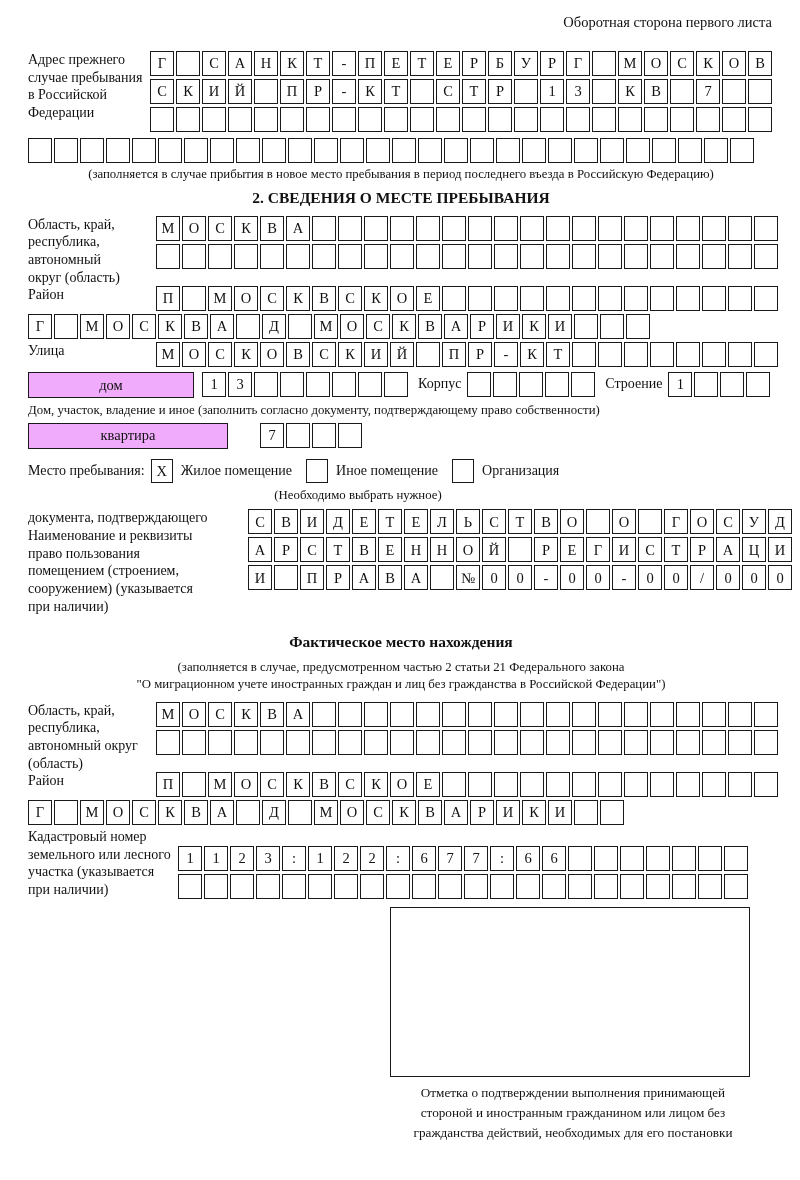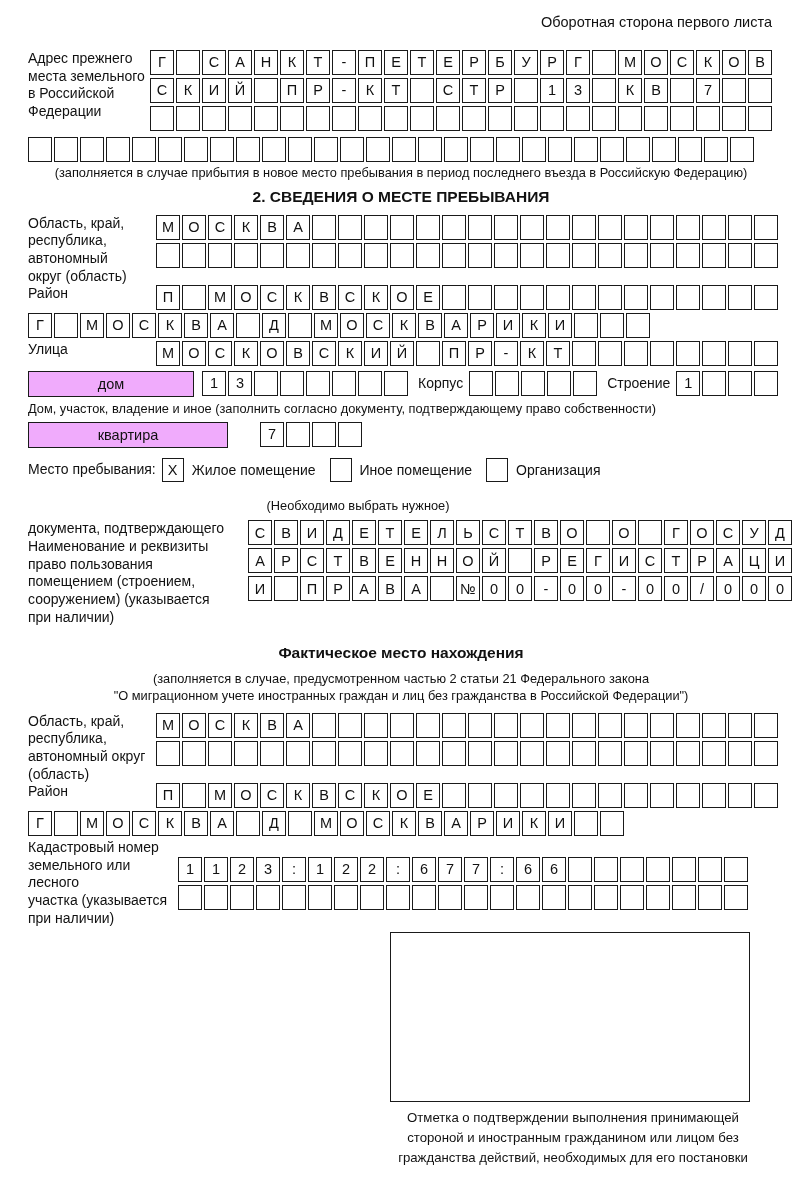--- a/index.html
+++ b/index.html
@@ -1,19 +1,19 @@
 <!DOCTYPE html>
 <html><head>
 <meta charset="utf-8">
 <style>
   html,body{margin:0;padding:0;background:#fff;}
   .page{
     width:798px;height:1180px;box-sizing:border-box;
     padding:14px 24px 0 28px;overflow:hidden;
-    font-family:Liberation Sans, sans-serif;color:#111;background:#fff;
+    font-family:Liberation Serif, serif;color:#111;background:#fff;
   }
   .corner{text-align:right;font-size:14.5px;padding-right:2px;margin-bottom:20px;}
   .flexrow{display:flex;align-items:flex-start;}
   .lbl{font-size:14px;line-height:1.26;flex:none;}
   .lbl-top{width:122px;}
   .lbl-s2{width:128px;}
   .lbl-doc{width:220px;}
   .lbl-city2{width:162px;}
   .lbl-cad{width:150px;}
   .rows{flex:1;min-width:0;}
@@ -30,21 +30,21 @@
   .fieldbox{
     box-sizing:border-box;border:1.5px solid #1a1a1a;height:26px;
     display:flex;align-items:center;justify-content:center;font-size:14.5px;flex:none;background:#f0abfc;
   }
   .dom-box{width:166px;margin-right:8px;}
   .kv-box{width:200px;margin-right:8px;}
   .inline-lbl{font-size:14px;margin:4px 6px 0 10px;flex:none;}
   .stayrow{display:flex;align-items:center;margin:8px 0 2px 0;}
   .stayrow .lbl{margin-right:6px;}
   .opt-label{font-size:14px;margin:0 14px 0 8px;}
-  .stay-note{margin-left:160px;width:340px;margin-top:16px;margin-bottom:6px;}
+  .stay-note{margin-left:160px;width:340px;margin-top:4px;margin-bottom:6px;}
   .fact-title{font-weight:bold;font-size:15.5px;text-align:center;margin:18px 0 8px 0;}
   .fact-notes{margin-bottom:8px;}
   .fact-notes div{font-size:12.8px;line-height:1.35;text-align:center;}
   .cad-rows{margin-top:18px;}
   .stamp-box{
     box-sizing:border-box;border:1.5px solid #1a1a1a;
     width:360px;height:170px;margin-left:362px;margin-top:5px;background:#fff;
   }
   .stamp-note{margin-left:330px;width:430px;margin-top:6px;font-size:13.2px;line-height:1.5;text-align:center;}
   .mt3{margin-top:3px;}
@@ -53,21 +53,21 @@
 </head>
 <body>
 
 <div class="page">
 
   <div class="corner">Оборотная сторона первого листа</div>
 
   <div class="flexrow">
     <div class="lbl lbl-top">
         <div>Адрес прежнего</div>
-        <div>места земельного</div>
+        <div>случае пребывания</div>
         <div>в Российской</div>
         <div>Федерации</div>
       </div>
     <div class="rows">
       <div class="cells">
           <span class="cell">Г</span>
           <span class="cell"></span>
           <span class="cell">С</span>
           <span class="cell">А</span>
           <span class="cell">Н</span>

